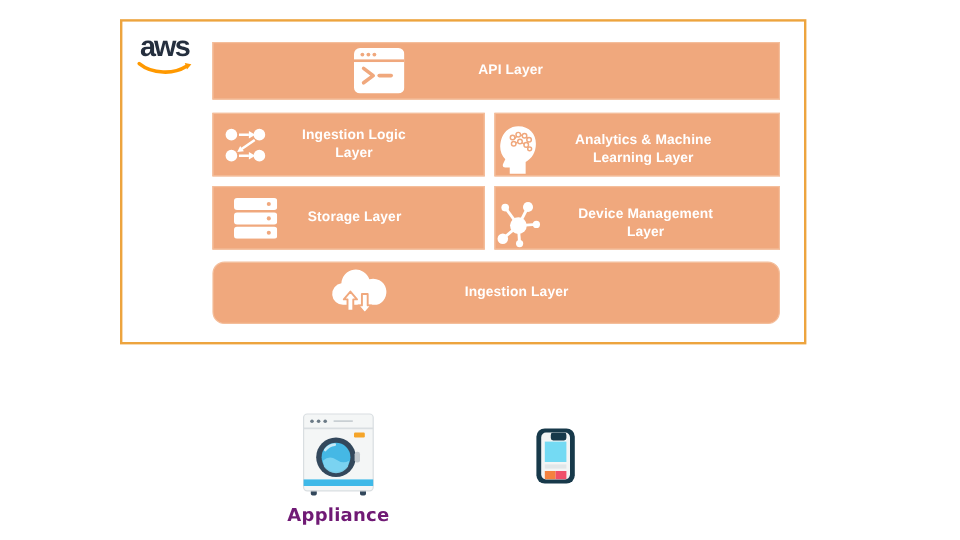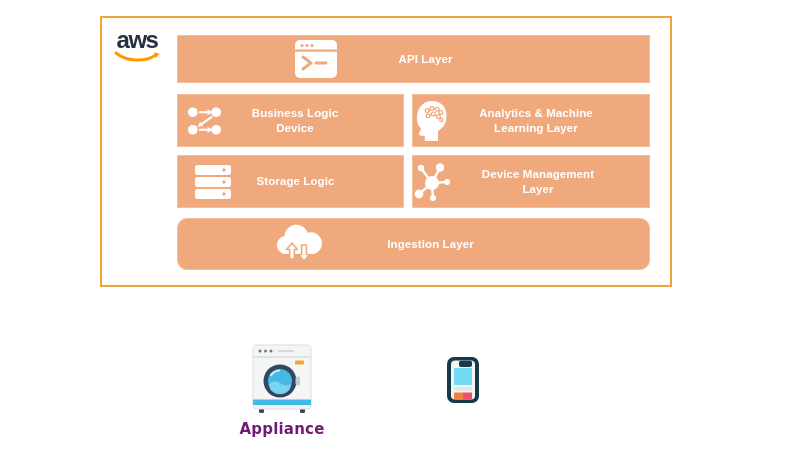--- a/index.html
+++ b/index.html
@@ -32,21 +32,21 @@
   .bar-label {
     margin-left:26px; font-size:11.5px; font-weight:700; line-height:1.3;
     text-align:center; letter-spacing:0.1px;
   }
   .bar-api { height:48px; margin-bottom:11px; }
   .row { display:flex; gap:8px; }
   .row-1 { margin-bottom:8px; }
   .row-2 { margin-bottom:10px; }
   .bar-tall { height:53px; }
   .bar-left  { width:227px; }
-  .bar-right { width:238px; }
+  .bar-right { width:238px;align-items:flex-end; }
   .bar-ingestion { height:52px; width:473px;border-radius:10px; }
   .w95  { max-width:95px;  }
   .w125 { max-width:125px; }
   .w120 { max-width:120px; }
   
   .endpoint { position:absolute; top:344px; text-align:center; }
   .endpoint-appliance { left:232px; width:100px; }
   .endpoint-client { left:418px; width:90px; }
   .endpoint .icon-area { height:72px; display:flex; align-items:center; justify-content:center; }
   .endpoint-label {
@@ -99,21 +99,21 @@
                 <circle cx="6" cy="26" r="5" fill="#fff"></circle>
                 <circle cx="30" cy="26" r="5" fill="#fff"></circle>
                 <line x1="12.5" y1="8" x2="21" y2="8" stroke="#fff" stroke-width="2.2"></line>
                 <polygon points="21,4.8 26.5,8 21,11.2" fill="#fff"></polygon>
                 <line x1="12.5" y1="26" x2="21" y2="26" stroke="#fff" stroke-width="2.2"></line>
                 <polygon points="21,22.8 26.5,26 21,29.2" fill="#fff"></polygon>
                 <line x1="26" y1="12.5" x2="14.8" y2="20.2" stroke="#fff" stroke-width="2.2"></line>
                 <polygon points="11,22.8 16.7,22.25 13.5,17.65" fill="#fff"></polygon>
               </svg>
             </span>
-            <span class="bar-label w95">Business Logic Device</span>
+            <span class="bar-label w95">Ingestion Logic Layer</span>
           </div>
         </div>
 
         <div class="bar bar-half bar-tall bar-right">
           <div class="bar-content">
             <span class="bar-icon">
               <svg width="36" height="42" viewBox="0 0 38 44">
                 <path d="M21 1 C31 1 36.5 8 36.5 16.5 C36.5 24 33 29.5 27.5 32.5 L27.5 43 L13.5 43 L13.5 37.5 L9.5 37.5 C7.8 37.5 6.9 36 7.6 34.4 L9.6 30.2 C6 26.5 4.5 21.5 5.3 16.2 C6.6 7.2 12.5 1 21 1 Z" fill="#fff"></path>
                 <g stroke="#F0A87D" stroke-width="1.3" fill="none">
                   <circle cx="16" cy="11" r="2"></circle>
@@ -146,21 +146,21 @@
             <span class="bar-icon">
               <svg width="36" height="34" viewBox="0 0 36 34">
                 <rect x="0" y="0" width="36" height="10" rx="2.5" fill="#fff"></rect>
                 <rect x="0" y="12" width="36" height="10" rx="2.5" fill="#fff"></rect>
                 <rect x="0" y="24" width="36" height="10" rx="2.5" fill="#fff"></rect>
                 <circle cx="29" cy="5" r="1.7" fill="#F0A87D"></circle>
                 <circle cx="29" cy="17" r="1.7" fill="#F0A87D"></circle>
                 <circle cx="29" cy="29" r="1.7" fill="#F0A87D"></circle>
               </svg>
             </span>
-            <span class="bar-label">Storage Logic</span>
+            <span class="bar-label">Storage Layer</span>
           </div>
         </div>
 
         <div class="bar bar-half bar-tall bar-right">
           <div class="bar-content">
             <span class="bar-icon">
               <svg width="40" height="40" viewBox="0 0 40 40">
                 <g stroke="#fff" stroke-width="2.4">
                   <line x1="20" y1="21" x2="9" y2="6"></line>
                   <line x1="20" y1="21" x2="28" y2="5.5"></line>

